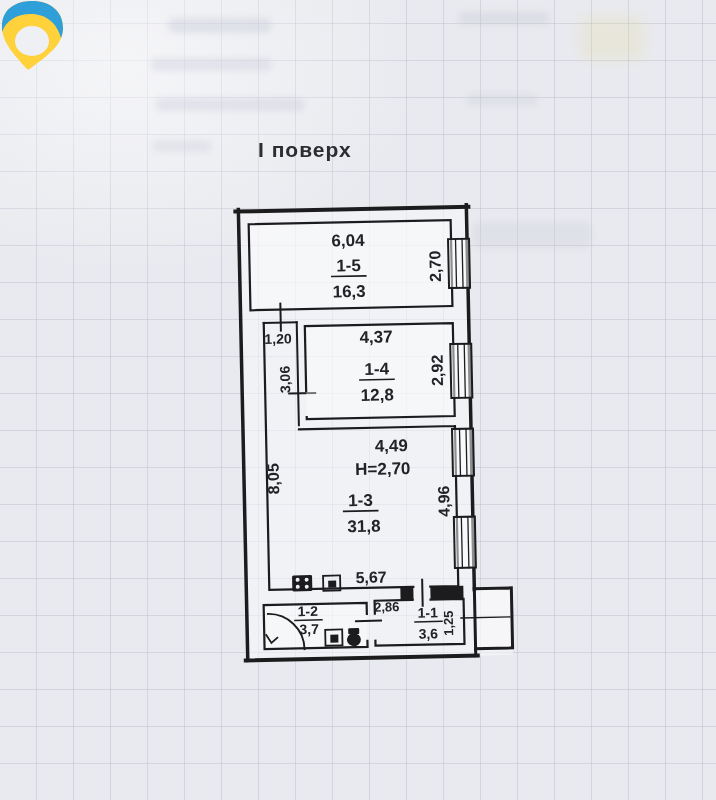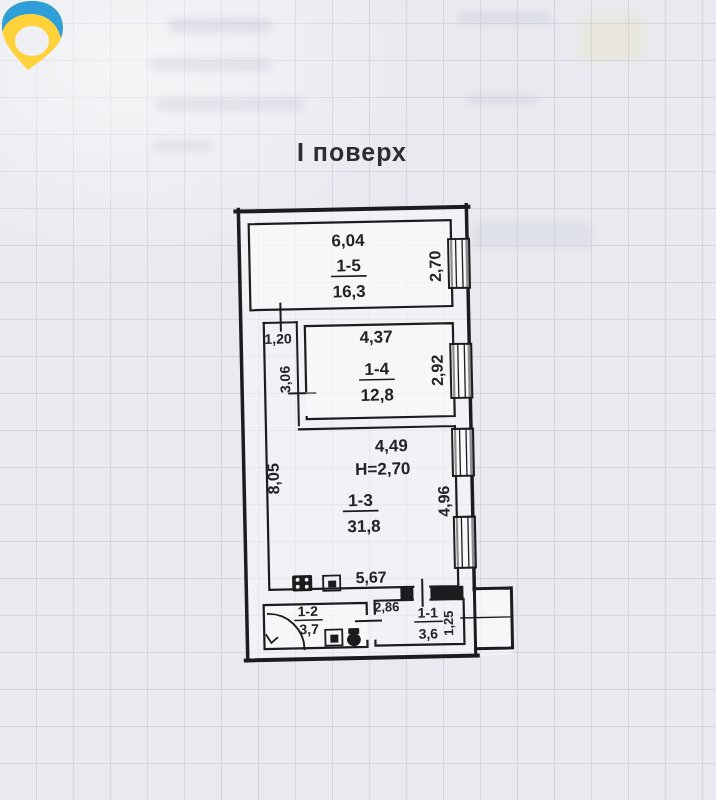--- a/index.html
+++ b/index.html
@@ -7,22 +7,22 @@
     width:716px;height:800px;position:relative;overflow:hidden;
     background-color:#e9eaef;
     background-image:
       radial-gradient(ellipse 420px 300px at 18% 8%, rgba(255,255,255,.55), rgba(255,255,255,0) 70%),
       repeating-linear-gradient(90deg, rgba(174,179,197,0) 0 36px, rgba(174,179,197,.38) 36px 37px),
       repeating-linear-gradient(0deg, rgba(174,179,197,0) 0 36px, rgba(174,179,197,.38) 36px 37px);
     font-family:"Liberation Sans", sans-serif;
   }
   .smudge{position:absolute;border-radius:8px;filter:blur(3px);pointer-events:none;}
   .title{
-    position:absolute;left:258px;top:138px;width:188px;text-align:center;
-    font-size:25px;font-weight:700;color:#2d2d31;letter-spacing:1px;
+    position:absolute;left:258px;top:138px;width:188px;text-align:left;
+    font-size:21px;font-weight:700;color:#2d2d31;letter-spacing:1px;
   }
   svg text{font-family:"Liberation Sans", sans-serif;fill:#232327;}
   .dim{font-size:16px;font-weight:600;}
   .dim-s{font-size:14px;font-weight:600;}
   .dim-xs{font-size:13px;font-weight:600;}
   .roomlbl{font-size:17px;font-weight:700;}
   .roomlbl-s{font-size:14px;font-weight:700;}
   .area{font-size:17px;font-weight:600;}
   .area-s{font-size:14px;font-weight:600;}
 </style>

